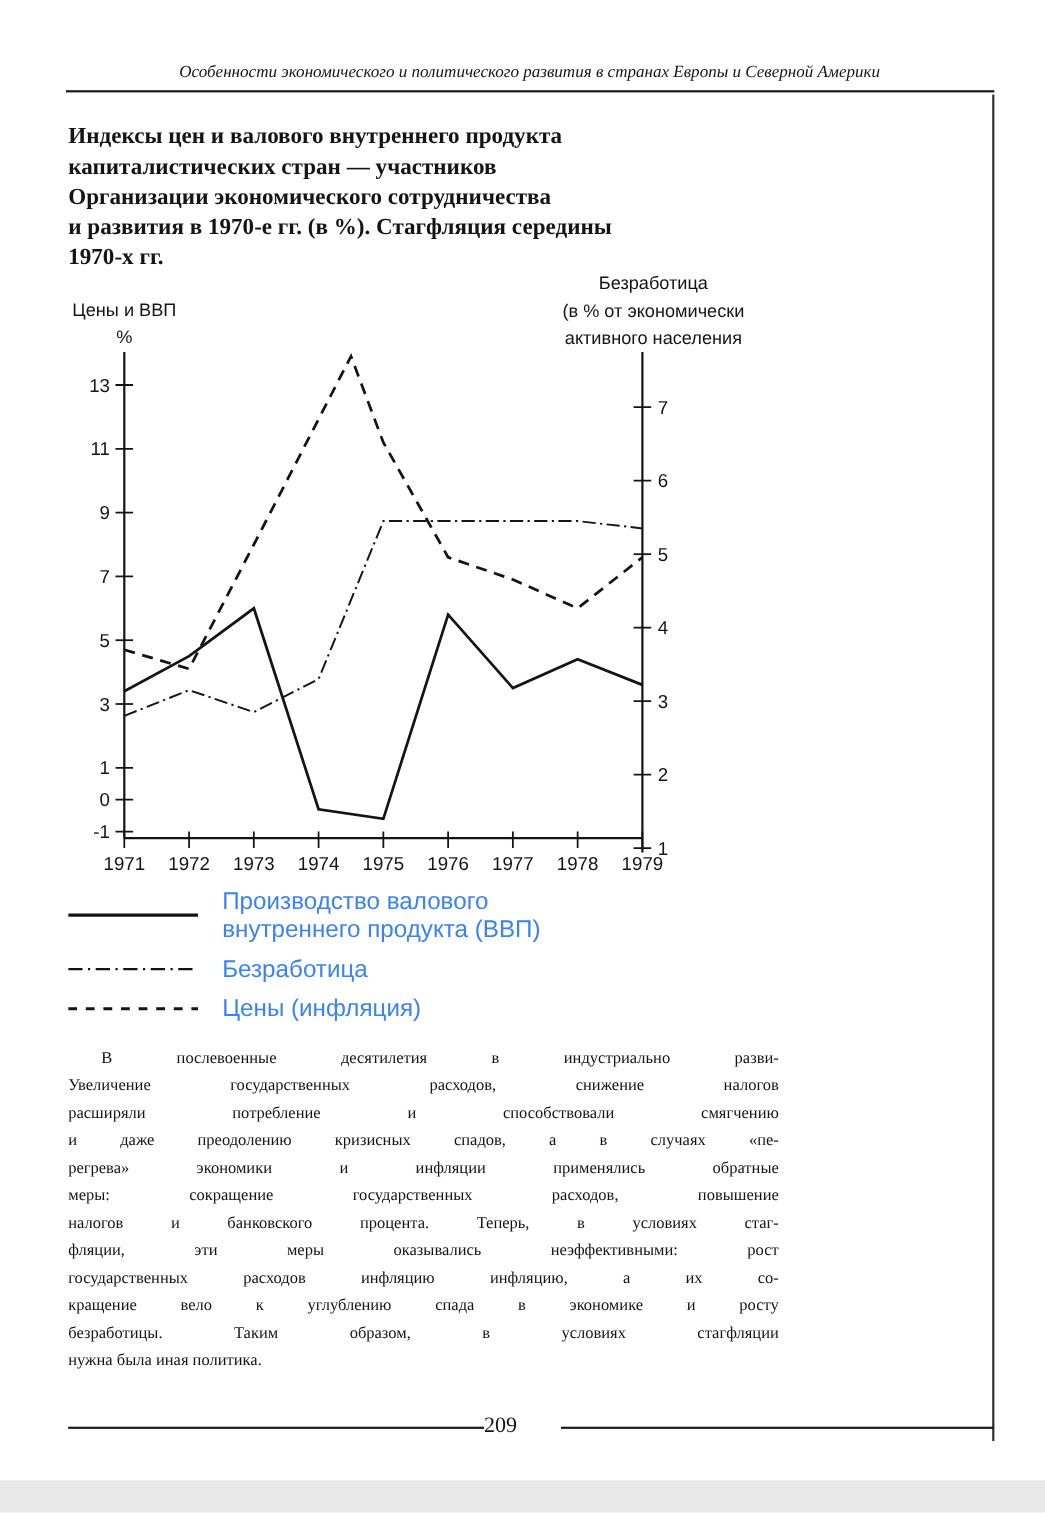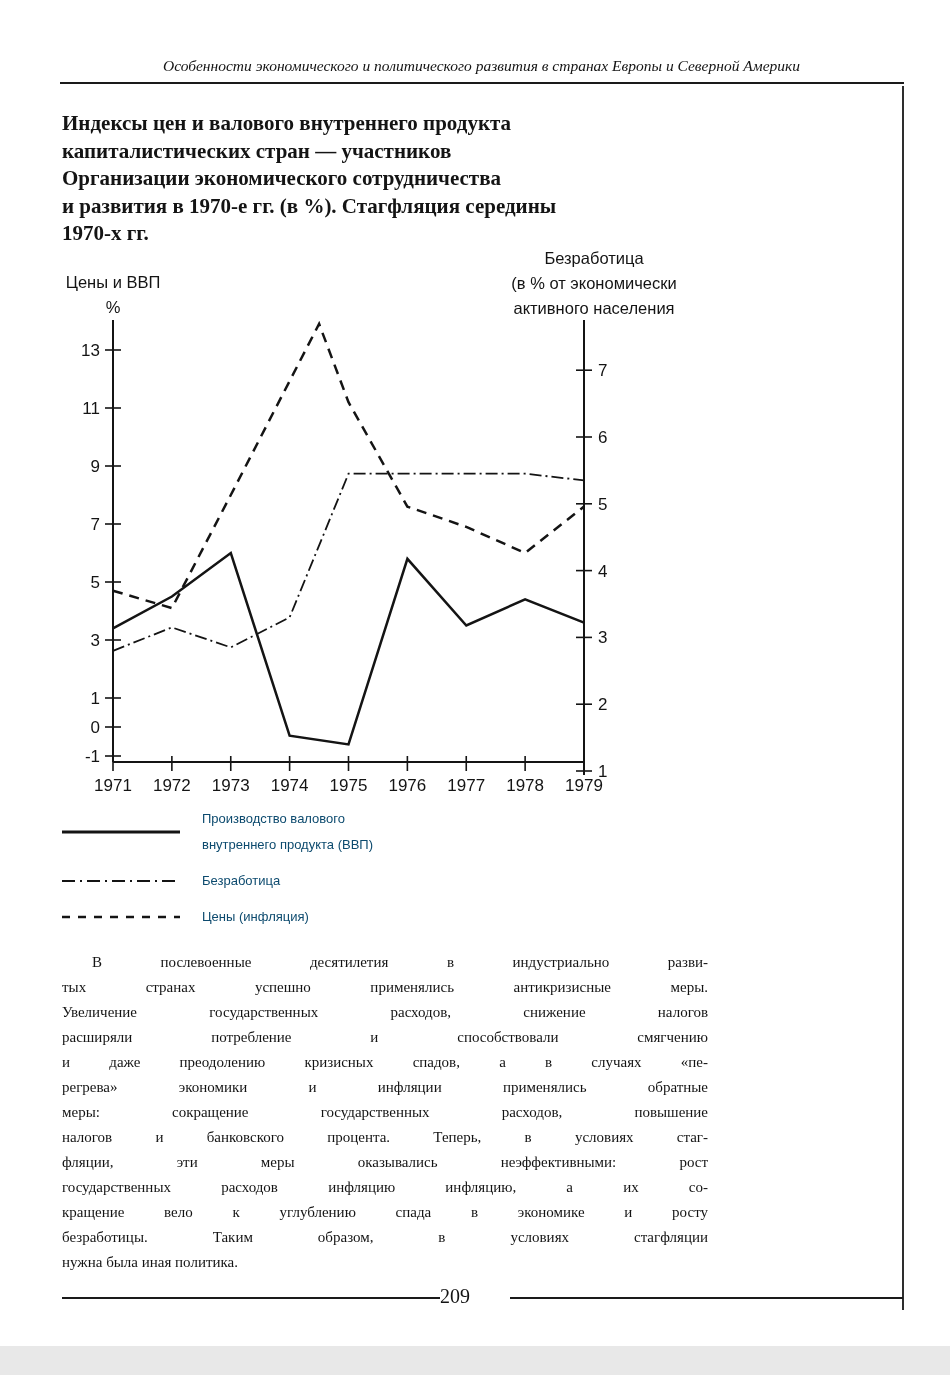--- a/index.html
+++ b/index.html
@@ -25,21 +25,21 @@
     position:absolute; font-family:"Liberation Sans", sans-serif;
     font-size:16.5px; line-height:25px; text-align:center;
   }
   .axis-title.left  { top:270px; left:33px;  width:160px; }
   .axis-title.right { top:246px; left:498px; width:192px; }
 
   #chart-svg { position:absolute; top:245px; left:60px; width:700px; height:560px; }
 
   .legend {
     position:absolute; top:806px; left:62px; width:540px;
-    font-family:"Liberation Sans", sans-serif; font-size:13px; color:#0c4a6e;
+    font-family:"Liberation Sans", sans-serif; font-size:22px; color:#3b82f6;
   }
   .lrow { display:flex; align-items:center; margin-bottom:10px; }
   .sample { width:120px; height:8px; margin-right:20px; flex:none; }
   .sample line { stroke:#141414; }
   .s-solid   { stroke-width:3; }
   .s-dashdot { stroke-width:2;   stroke-dasharray:13 5 2 5; }
   .s-dashed  { stroke-width:2.6; stroke-dasharray:8 8; }
   .llab { line-height:26px; }
 
   .body { position:absolute; top:950px; left:62px; width:646px; font-size:15px; line-height:25px; }
@@ -165,21 +165,20 @@
         <line class="s-dashed" x1="0" y1="4" x2="118" y2="4"></line>
       </svg>
       <div class="llab">
         <div>Цены (инфляция)</div>
       </div>
     </div>
   </div>
 
   <div class="body" id="body-text">
       <div class="bline first">В послевоенные десятилетия в индустриально разви-</div>
-      <div class="bline">тых странах успешно применялись антикризисные меры.</div>
       <div class="bline">Увеличение государственных расходов, снижение налогов</div>
       <div class="bline">расширяли потребление и способствовали смягчению</div>
       <div class="bline">и даже преодолению кризисных спадов, а в случаях «пе-</div>
       <div class="bline">регрева» экономики и инфляции применялись обратные</div>
       <div class="bline">меры: сокращение государственных расходов, повышение</div>
       <div class="bline">налогов и банковского процента. Теперь, в условиях стаг-</div>
       <div class="bline">фляции, эти меры оказывались неэффективными: рост</div>
       <div class="bline">государственных расходов инфляцию инфляцию, а их со-</div>
       <div class="bline">кращение вело к углублению спада в экономике и росту</div>
       <div class="bline">безработицы. Таким образом, в условиях стагфляции</div>

